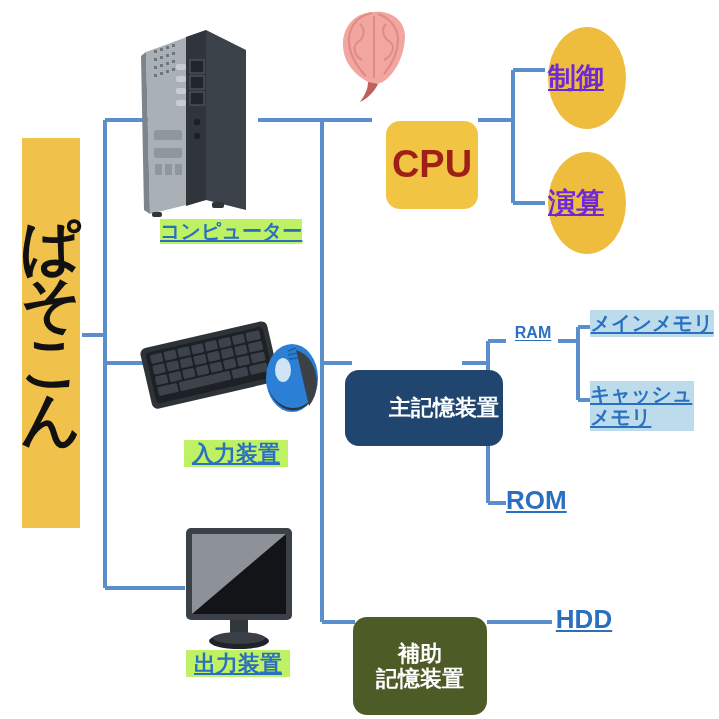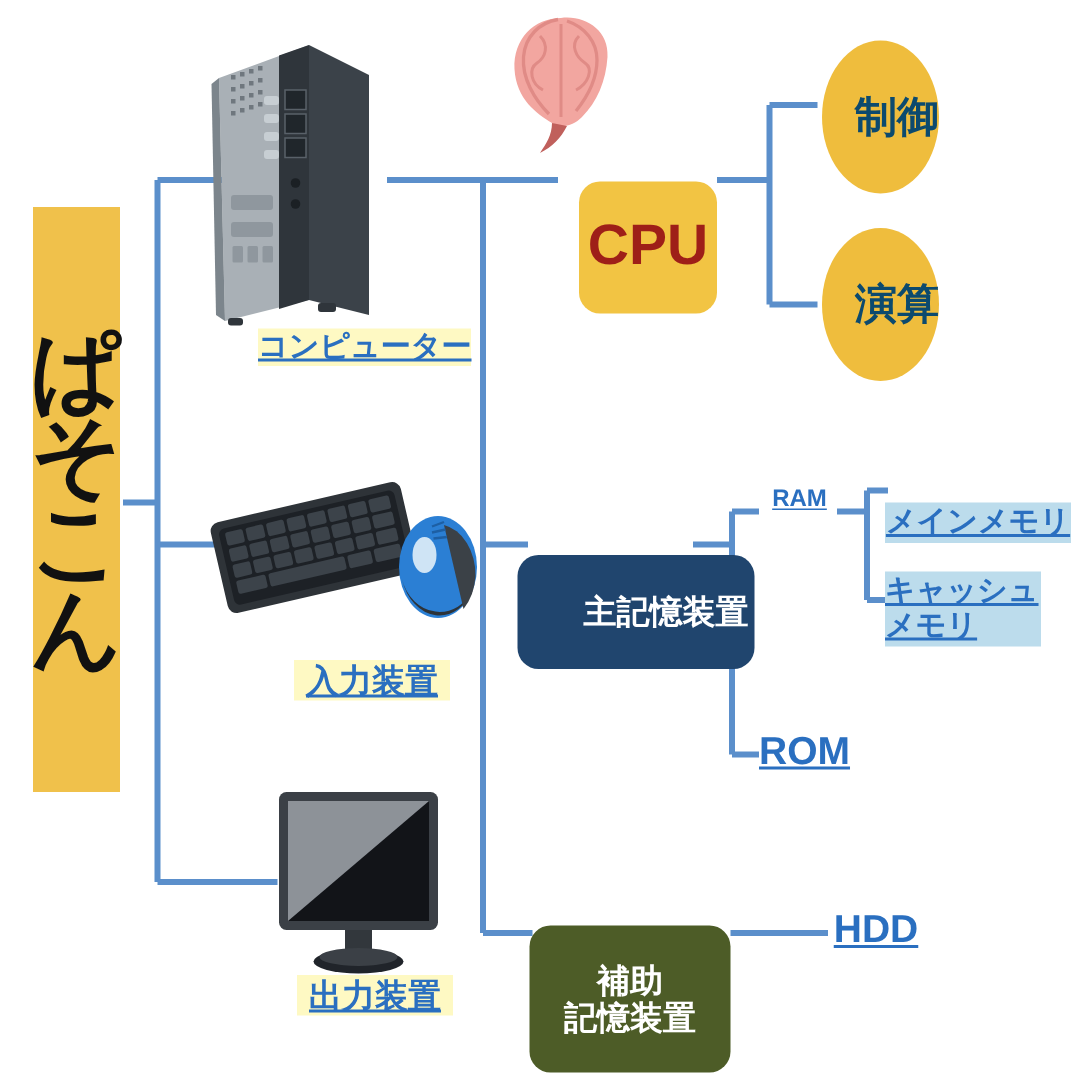--- a/index.html
+++ b/index.html
@@ -23,38 +23,38 @@
     letter-spacing:0px;
   }
   .root-text span{display:block;}
 
   
   .cap{
     position:absolute;color:#2a6fc0;font-weight:bold;text-align:center;
     text-decoration:underline;text-underline-offset:2px;
     line-height:1.15;white-space:nowrap;
   }
-  .cap.peach{background:#fef9c3;margin-left:12px;}
+  .cap.peach{background:#bef264;}
   .cap.plainblue{background:transparent;}
   .cap.lightblue{background:#bcdcec;}
 
   
   .box{
     position:absolute;border-radius:14px;display:flex;align-items:center;
     justify-content:center;text-align:center;font-weight:bold;line-height:1.14;margin-top:45px;
   }
   .box.cpu{background:#f2c443;color:#9e1f18;}
   .box.navy{background:#20456e;color:#ffffff;padding-left:40px;}
   .box.olive{background:#4d5c27;color:#ffffff;}
 
   
   .ell{
-    position:absolute;border-radius:50%;background:#efbd3d;color:#0c4a6e;
-    display:flex;align-items:center;justify-content:flex-end;
-    font-weight:bold;font-size:28px;
+    position:absolute;border-radius:50%;background:#efbd3d;color:#6d28d9;
+    display:flex;align-items:center;justify-content:flex-start;
+    font-weight:bold;font-size:28px;text-decoration:underline;
   }
 
   
   .ill{position:absolute;}
 </style>
 </head>
 <body>
 
 <div id="canvas">
 
@@ -248,21 +248,21 @@
     <span>主記憶装置</span>
   </div>
 
   <div class="cap plainblue" style="left:506px;top:324px;width:54px;font-size:16px;">
     <span>RAM</span>
   </div>
   <div class="cap plainblue" style="left:506px;top:486px;width:58px;font-size:26px;">
     <span>ROM</span>
   </div>
 
-  <div class="cap lightblue" style="left:590px;top:310px;width:124px;font-size:20px;padding:2px 0;margin-top:25px;">
+  <div class="cap lightblue" style="left:590px;top:310px;width:124px;font-size:20px;padding:2px 0;">
     <span>メインメモリ</span>
   </div>
   <div class="cap lightblue" style="left:590px;top:381px;width:104px;font-size:20px;padding:2px 0;text-align:left;">
     <span>キャッシュ</span><br>
     <span>メモリ</span>
   </div>
 
   <div class="box olive" style="left:353px;top:572px;width:134px;height:98px;font-size:22px;flex-direction:column;">
     <span>補助</span>
     <span>記憶装置</span>

